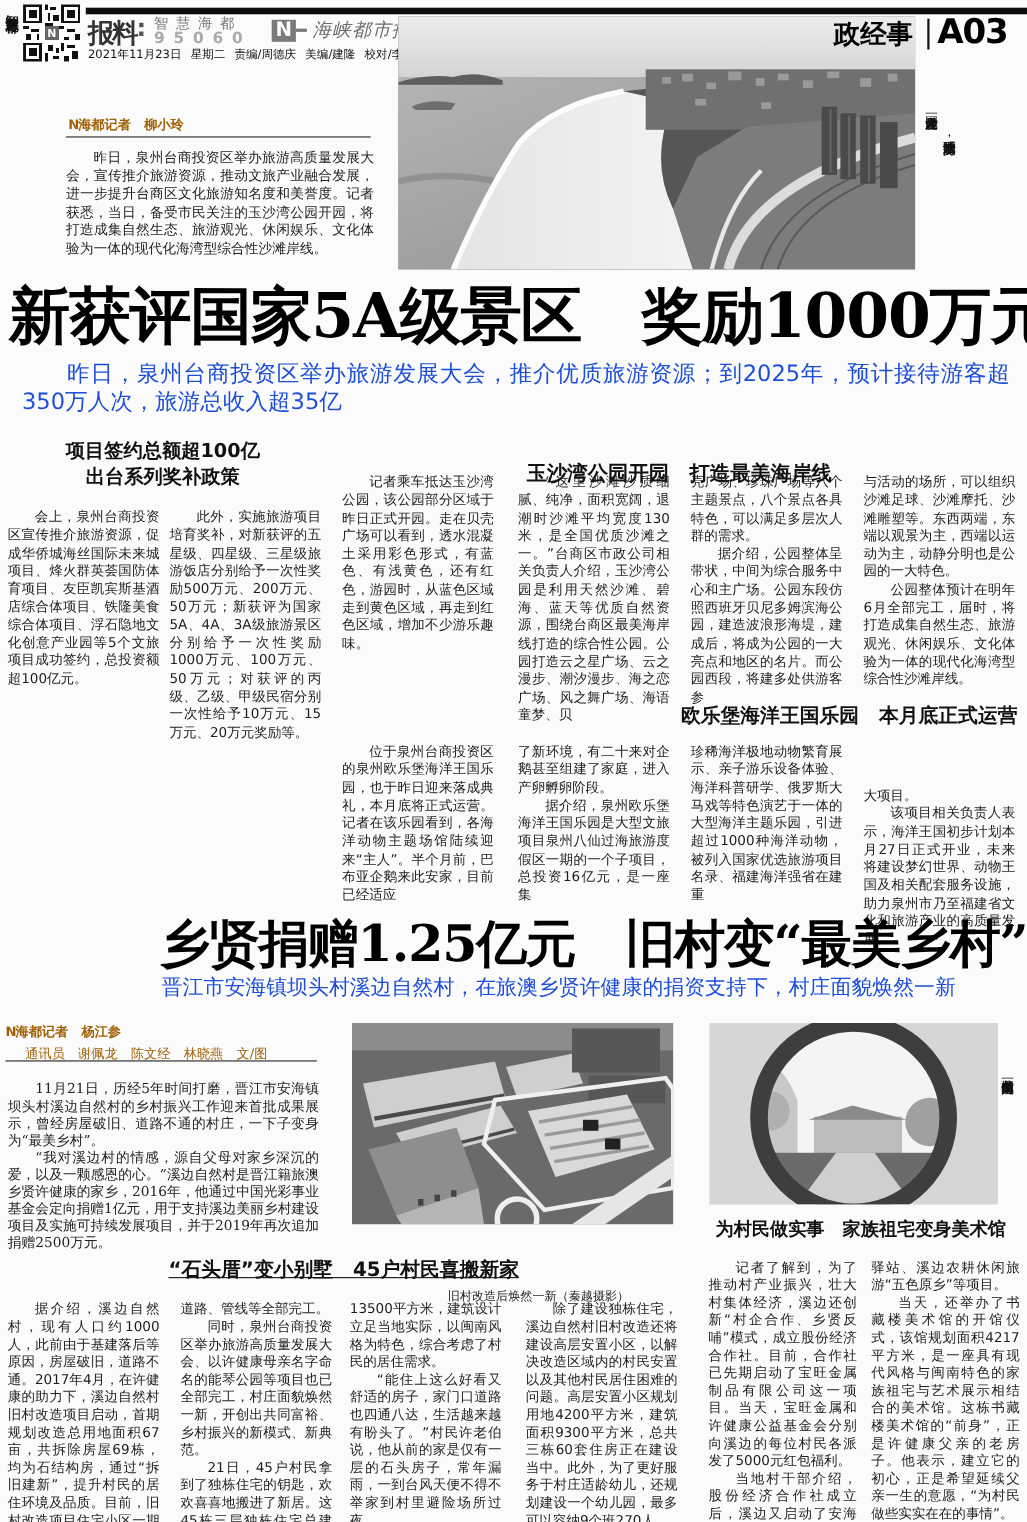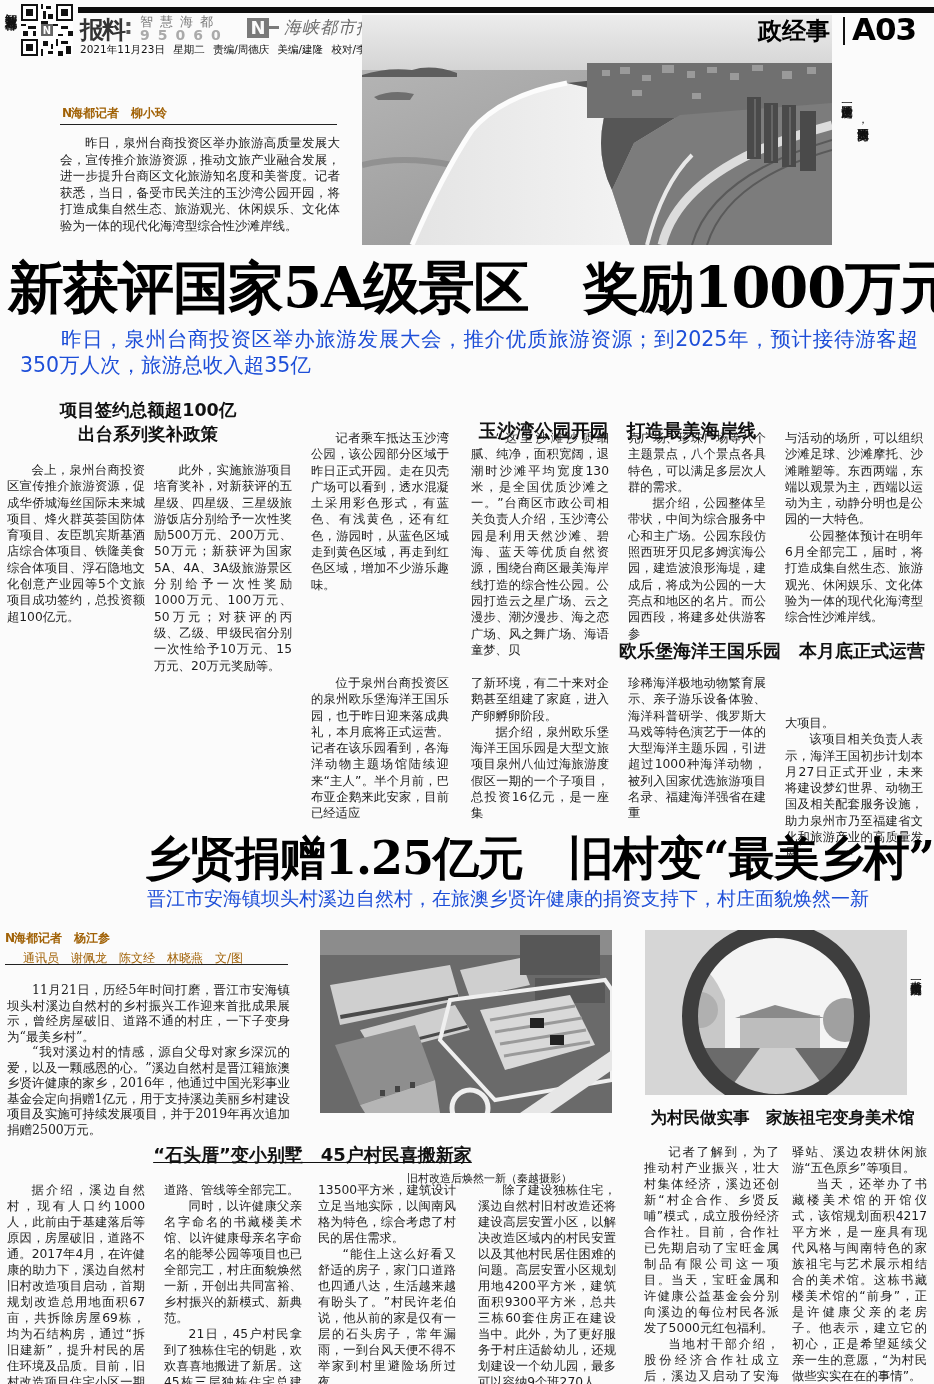--- a/index.html
+++ b/index.html
@@ -282,21 +282,21 @@
   </svg>
 </div>
 <div class="abs vert" style="left:909px;top:972px;font-size:11.5px;line-height:13px;color:#111;letter-spacing:0.3px;">书藏楼美术馆庭院一角</div>
 
 <div class="subhead" style="left:7px;top:1143px;width:611px;font-size:18px;line-height:24px;text-decoration:underline;">“石头厝”变小别墅　45户村民喜搬新家</div>
 <div class="col b" style="left:7px;top:1182px;">
   <p>据介绍，溪边自然村，现有人口约1000人，此前由于基建落后等原因，房屋破旧，道路不通。2017年4月，在许健康的助力下，溪边自然村旧村改造项目启动，首期规划改造总用地面积67亩，共拆除房屋69栋，均为石结构房，通过“拆旧建新”，提升村民的居住环境及品质。目前，旧村改造项目住宅小区一期独栋住宅及配套</p>
 </div>
 <div class="col b" style="left:164px;top:1182px;">
   <p class="cont">道路、管线等全部完工。</p>
-  <p>同时，以许健康父亲名字命名的书藏楼美术馆、以许健康母亲名字命名的能琴公园等项目也已全部完工，村庄面貌焕然一新，开创出共同富裕、乡村振兴的新模式、新典范。</p>
+  <p>同时，泉州台商投资区举办旅游高质量发展大会、以许健康母亲名字命名的能琴公园等项目也已全部完工，村庄面貌焕然一新，开创出共同富裕、乡村振兴的新模式、新典范。</p>
   <p>21日，45户村民拿到了独栋住宅的钥匙，欢欢喜喜地搬进了新居。这45栋三层独栋住宅总建筑面积约</p>
 </div>
 <div class="col b" style="left:318px;top:1182px;">
   <p class="cont">13500平方米，建筑设计立足当地实际，以闽南风格为特色，综合考虑了村民的居住需求。</p>
   <p>“能住上这么好看又舒适的房子，家门口道路也四通八达，生活越来越有盼头了。”村民许老伯说，他从前的家是仅有一层的石头房子，常年漏雨，一到台风天便不得不举家到村里避险场所过夜。</p>
 </div>
 <div class="col b" style="left:478px;top:1182px;">
   <p>除了建设独栋住宅，溪边自然村旧村改造还将建设高层安置小区，以解决改造区域内的村民安置以及其他村民居住困难的问题。高层安置小区规划用地4200平方米，建筑面积9300平方米，总共三栋60套住房正在建设当中。此外，为了更好服务于村庄适龄幼儿，还规划建设一个幼儿园，最多可以容纳9个班270人。</p>
 </div>
 

